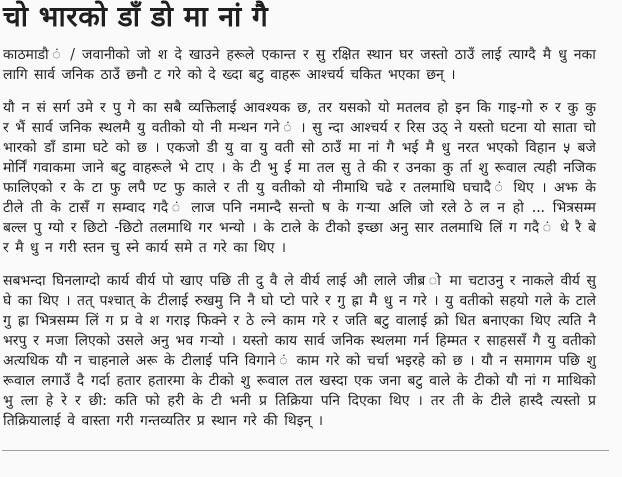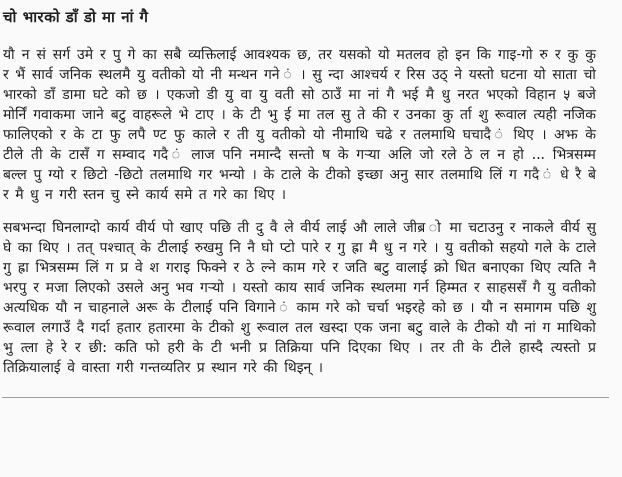--- a/index.html
+++ b/index.html
@@ -13,21 +13,21 @@
     background: #fafafa;
     font-family: "DejaVu Serif", "Liberation Serif", serif;
   }
   .article-page {
     box-sizing: border-box;
     width: 622px;
     padding: 4px 26px 0 3px;
     color: #1f1f1f;
   }
   .article-title {
-    font-size: 15px;
+    font-size: 28px;
     line-height: 26px;
     font-weight: bold;
     margin: 0 0 14px 0;
     letter-spacing: 0.5px;
   }
   .article-paragraph {
     font-size: 14px;
     line-height: 20px;
     text-align: justify;
     word-spacing: 2px;
@@ -39,19 +39,20 @@
     width: 607px;
     margin: 20px 0 0 2px;
   }
 </style>
 </head>
 <body style="background: rgb(250, 250, 250);">
 
 <div class="article-page" style="color: rgb(31, 31, 31);">
   <h1 class="article-title">चो भारको  डाँ डो मा नां गै</h1>
 
+  <p class="article-paragraph">काठमाडौ ं   /  जवानीको   जो श दे खाउने हरूले   एकान्त र सु रक्षित स्थान घर जस्तो   ठाउँ लाई   त्याग्दै  मै धु नका लागि सार्व जनिक ठाउँ   छनौ ट गरे को   दे ख्दा बटु वाहरू आश्चर्य   चकित भएका छन्   ।</p>
 
   <p class="article-paragraph">यौ न सं सर्ग   उमे र पु गे का सबै   व्यक्तिलाई   आवश्यक छ, तर यसको   यो   मतलव हो इन कि गाइ-गो रु र कु कु र भैं   सार्व जनिक स्थलमै   यु वतीको   यो नी मन्थन गने ं   । सु न्दा आश्चर्य   र रिस उठ् ने   यस्तो  घटना यो   साता चो भारको   डाँ डामा घटे को   छ । एकजो डी यु वा यु वती सो   ठाउँ मा नां गै   भई   मै  धु नरत भएको   विहान ५ बजे   मोर्निं गवाकमा जाने   बटु वाहरूले   भे टाए । के टी भु ई मा तल सु ते की र उनका कु र्ता   शु रूवाल त्यही नजिक फालिएको   र के टा फु लपै ण्ट फु काले र ती यु वतीको   यो नीमाथि चढे र तलमाथि घचादै ं   थिए । अझ के टीले   ती के टासँ ग सम्वाद गदै ं   लाज पनि नमान्दै   सन्तो ष के  गऱ्या अलि जो रले   ठे ल न हो   ... भित्रसम्म बल्ल पु ग्यो   र छिटो -छिटो   तलमाथि गर भन्यो   । के टाले   के  टीको   इच्छा अनु सार तलमाथि लिं ग गदै ं   धे रै   बे र मै धु न गरी स्तन चु स्ने   कार्य   समे त गरे का थिए ।</p>
 
   <p class="article-paragraph">सबभन्दा घिनलाग्दो   कार्य   वीर्य   पो खाए पछि ती दु वै ले   वीर्य लाई   औ लाले   जीब्र ो मा चटाउनु   र नाकले   वीर्य   सु घे का थिए । तत्  पश्चात्   के टीलाई   रुखमु नि नै   घो प्टो   पारे र गु ह्रा मै धु न गरे   । यु वतीको   सहयो गले   के टाले   गु ह्रा भित्रसम्म लिं ग प्र वे श गराइ फिक्ने   र ठे ल्ने   काम गरे र जति बटु वालाई   क्रो धित बनाएका थिए त्यति नै   भरपु र मजा लिएको   उसले   अनु भव गऱ्यो   । यस्तो   काय  सार्व जनिक स्थलमा गर्न हिम्मत र साहससँ गै   यु वतीको   अत्यधिक यौ न चाहनाले   अरू के टीलाई   पनि विगाने ं   काम गरे को   चर्चा   भइरहे को   छ । यौ न समागम पछि शु रूवाल लगाउँ दै   गर्दा   हतार हतारमा के टीको   शु रूवाल तल खस्दा एक जना बटु वाले   के टीको   यौ नां ग माथिको   भु त्ला हे रे र छी: कति फो हरी के टी भनी प्र तिक्रिया पनि दिएका थिए । तर ती के टीले   हास्दै   त्यस्तो   प्र तिक्रियालाई   वे वास्ता गरी गन्तव्यतिर प्र स्थान गरे की थिइन्   ।</p>
 </div>
 
 <hr class="bottom-divider" style="border-top-color: rgb(158, 158, 158);">
 
 </body></html>

